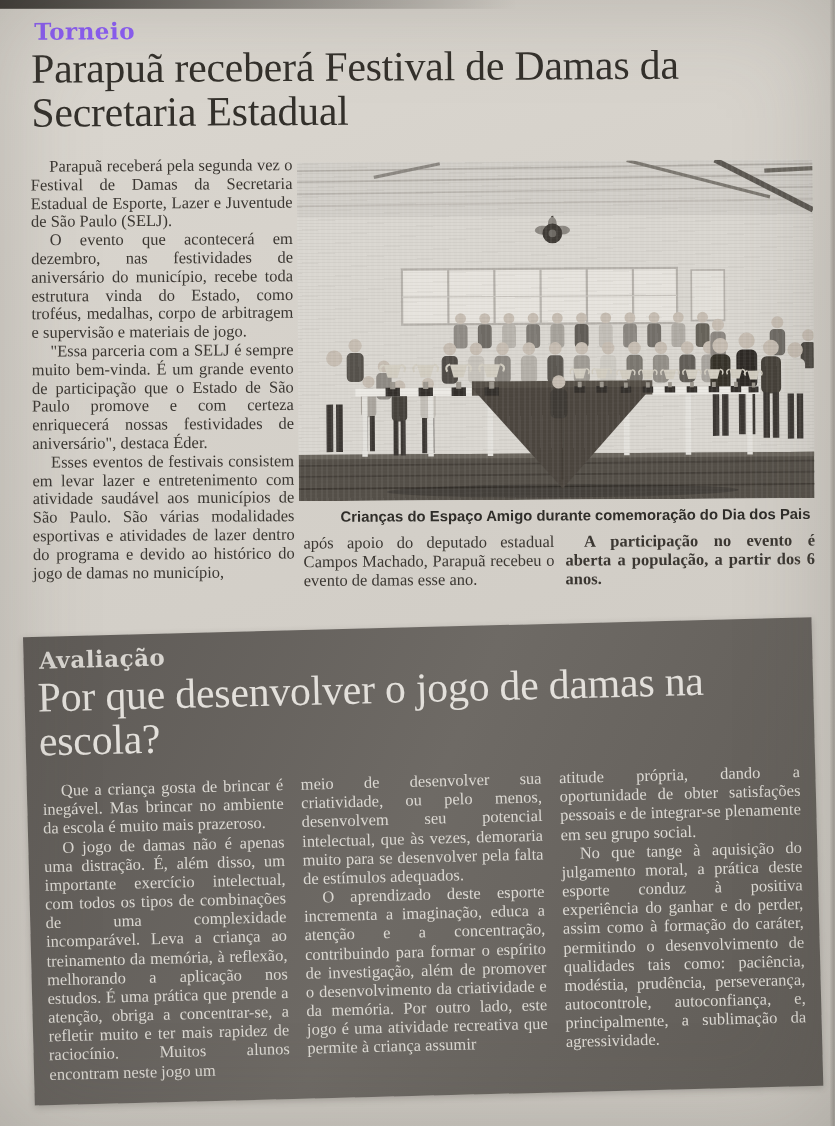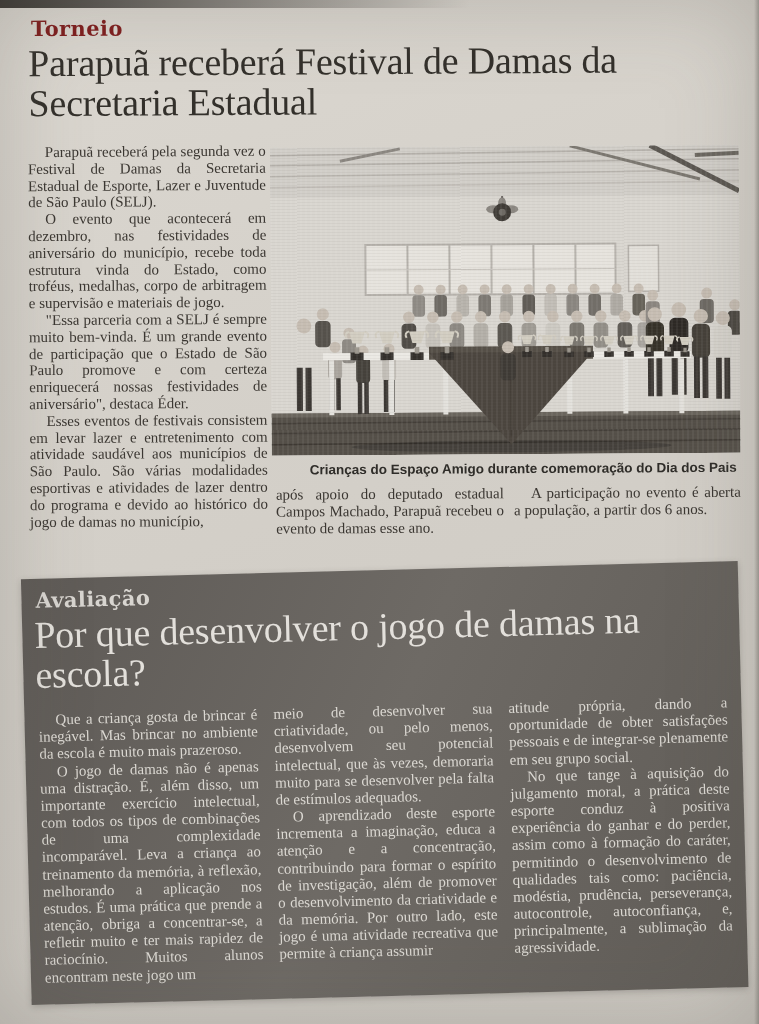--- a/index.html
+++ b/index.html
@@ -20,21 +20,21 @@
   .edge-top{
     position:absolute;top:0;left:0;width:470px;height:8px;
     background:linear-gradient(to right, rgba(42,39,35,.92), rgba(42,39,35,0));
   }
   .edge-right{
     position:absolute;top:0;right:0;width:5px;height:100%;
     background:linear-gradient(to left, rgba(70,66,60,.35), rgba(70,66,60,0));
   }
   .kicker{
     position:absolute;font-family:"DejaVu Serif", serif;font-weight:bold;
-    font-size:21px;letter-spacing:.4px;color:#7f1d1d;
+    font-size:21px;letter-spacing:.4px;color:#8b5cf6;
   }
   .k1{left:34px;top:14px;}
   h1,h2{margin:0;font-weight:500;font-family:"Liberation Serif", serif;}
   h1{
     position:absolute;left:31px;top:42px;width:700px;
     font-size:38px;line-height:1.04;color:#33302b;letter-spacing:-.2px;
   }
   .bodycol{
     position:absolute;font-size:15px;line-height:1.12;color:#3b3732;
     text-align:justify;
@@ -55,21 +55,21 @@
   }
   figure{margin:0;}
   figcaption{
     margin-top:7px;text-align:right;padding-right:4px;
     font-family:"Liberation Sans", sans-serif;font-weight:bold;
     font-size:13.5px;color:#2f2d29;
   }
   .cont-left{position:absolute;left:276px;top:486px;width:228px;}
   .cont-right{position:absolute;left:514px;top:486px;width:227px;}
   .cont-left p,.cont-right p{margin:0;}
-  .cont-right p{text-indent:17px;}
+  .cont-right p{text-indent:17px;font-weight:bold;}
   .cont-left p{text-indent:0;}
 
   .panel{
     position:absolute;left:25px;top:577px;width:717px;height:426px;
     background:linear-gradient(115deg,#5e5a56 0%,#6e6a65 48%,#605c57 100%);
     transform:rotate(-1.1deg);transform-origin:0 55%;
     box-shadow:0 2px 6px rgba(60,56,50,.25);
   }
   .k2{left:14px;top:9px;color:#d8d5d0;position:absolute;}
   h2{

